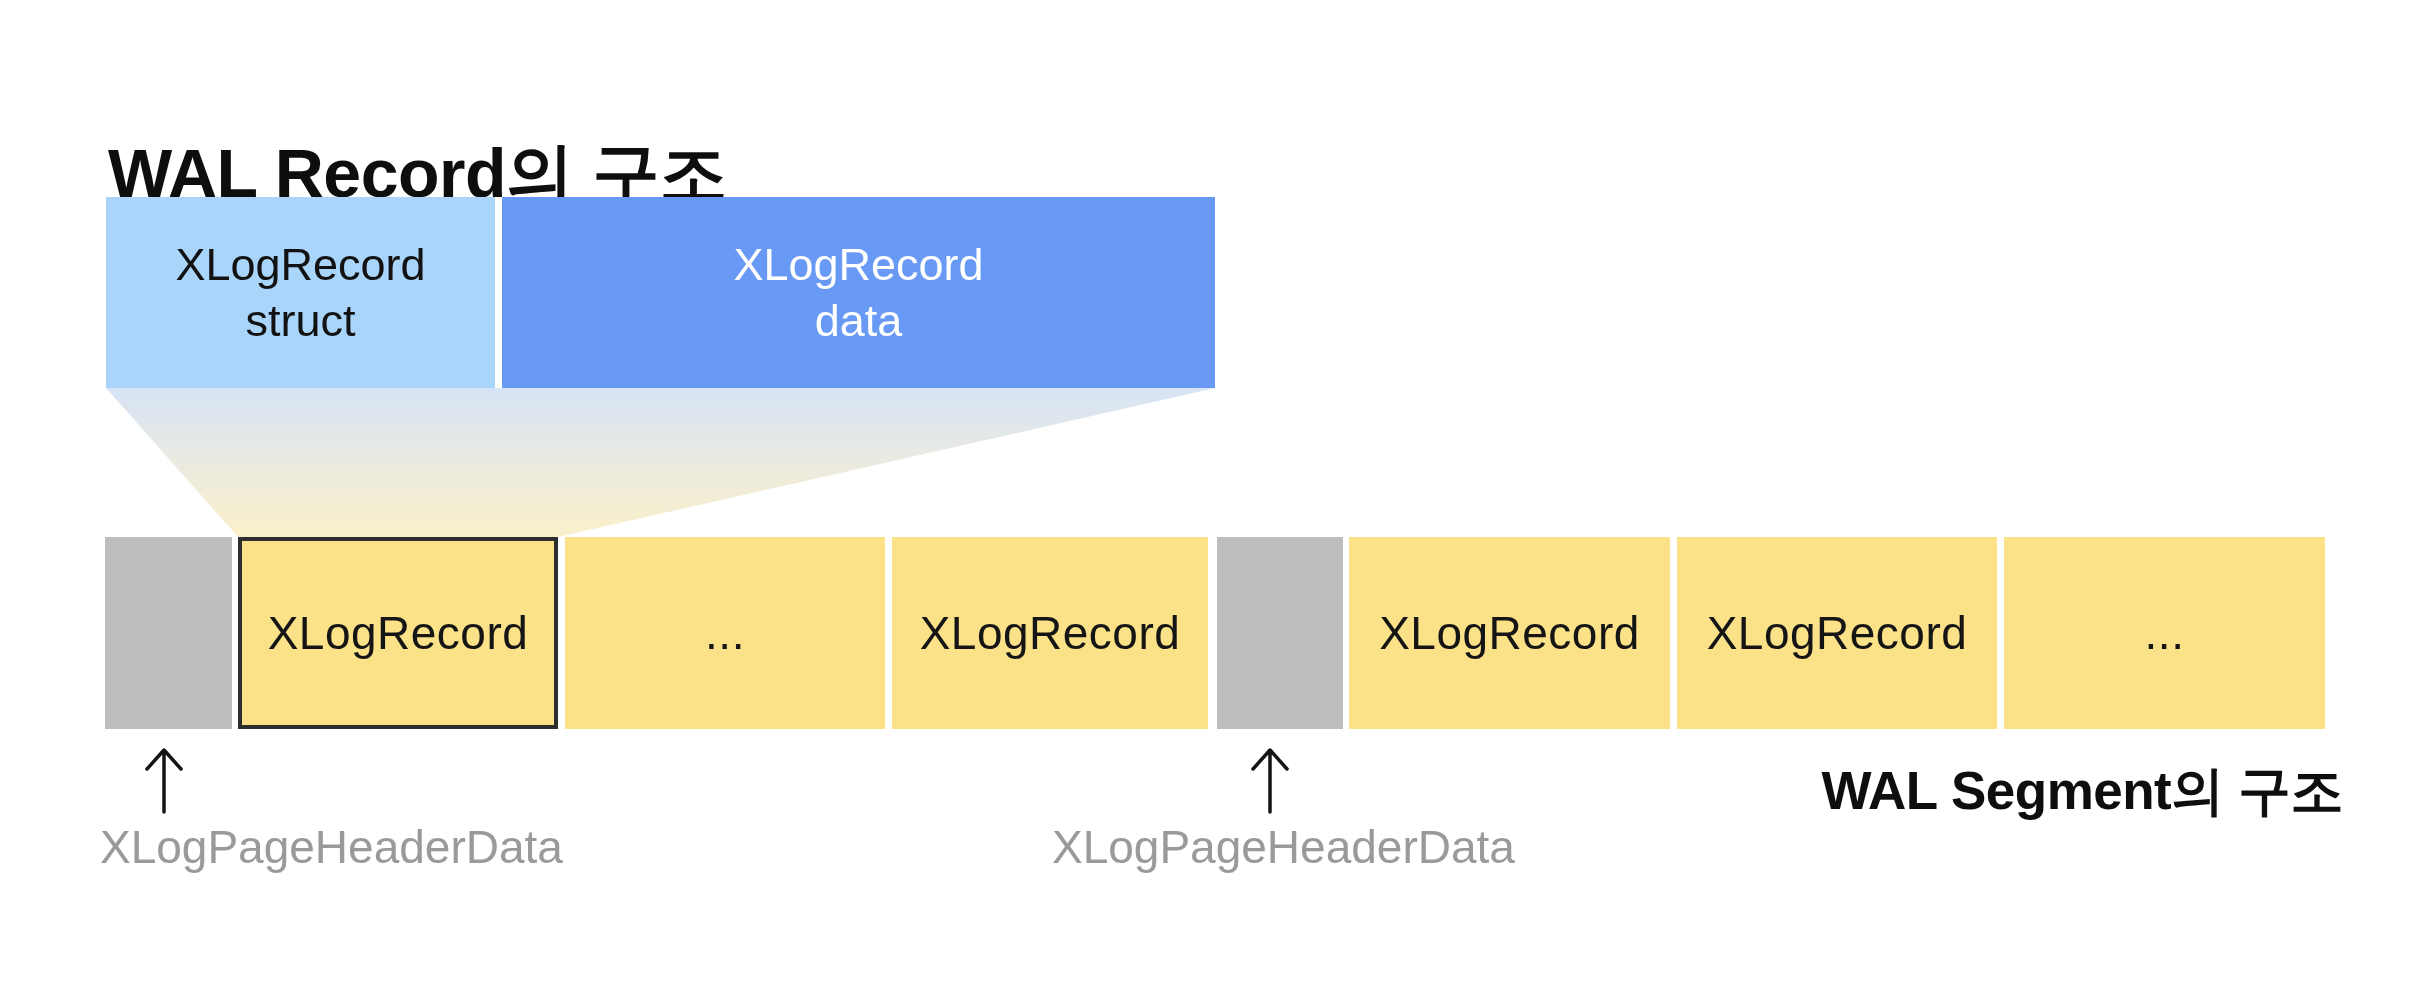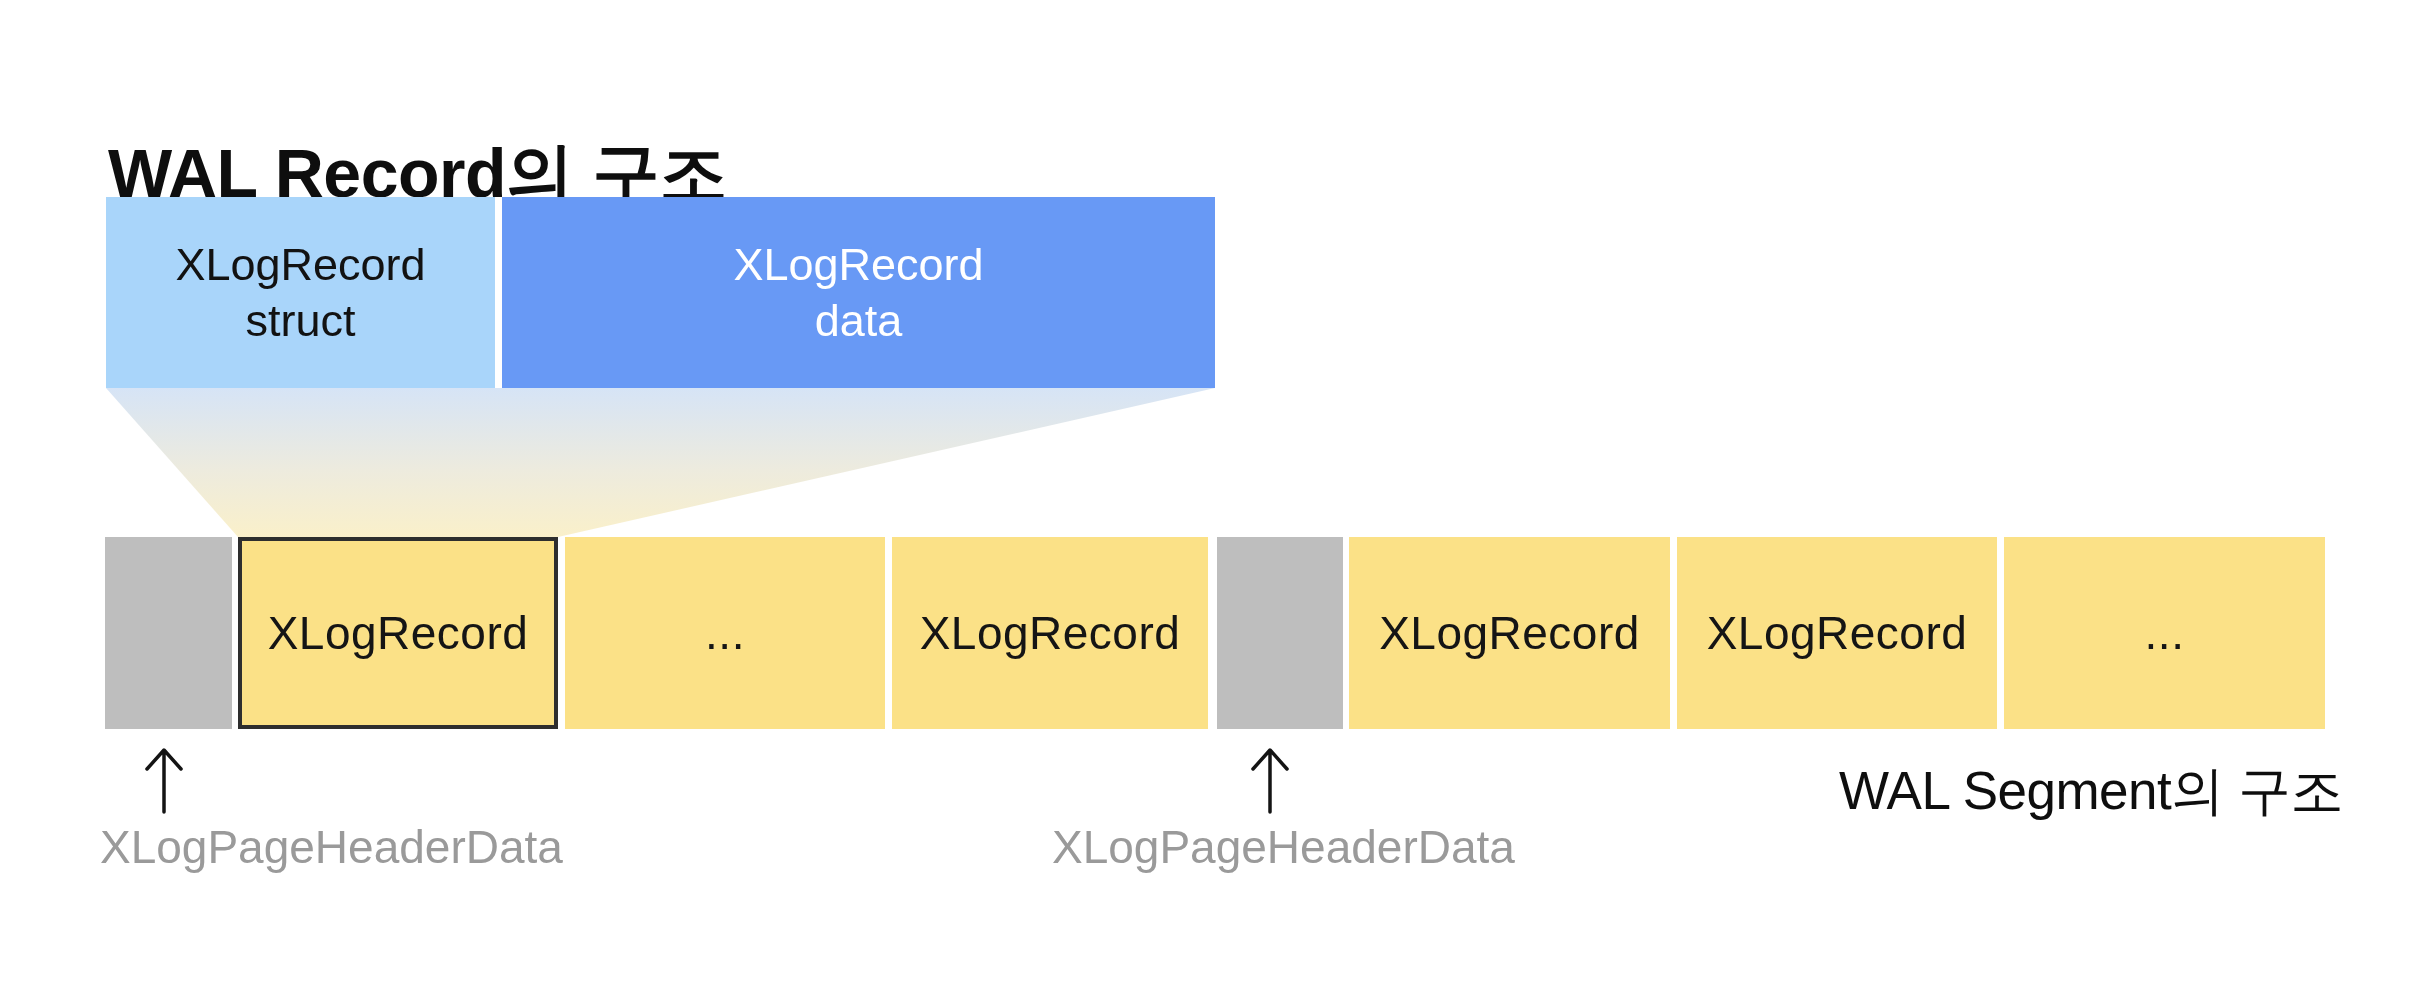--- a/index.html
+++ b/index.html
@@ -13,21 +13,21 @@
   .abs { position: absolute; }
 
   
   .record-title {
     left: 108px; top: 104px;
     font-size: 68px; font-weight: 700; color: #0E0E0E;
     letter-spacing: -0.5px; white-space: nowrap; margin-top: 25px;
   }
   .segment-title {
     right: 84px; top: 756px;
-    font-size: 53px; font-weight: 400; color: #0E0E0E;
+    font-size: 53px; font-weight: 700; color: #0E0E0E;
     letter-spacing: -0.5px; white-space: nowrap;
   }
 
   
   .record-box {
     display: flex; flex-direction: column;
     align-items: center; justify-content: center;
     font-size: 45px; line-height: 1.24; text-align: center;
   }
   .struct-box {

